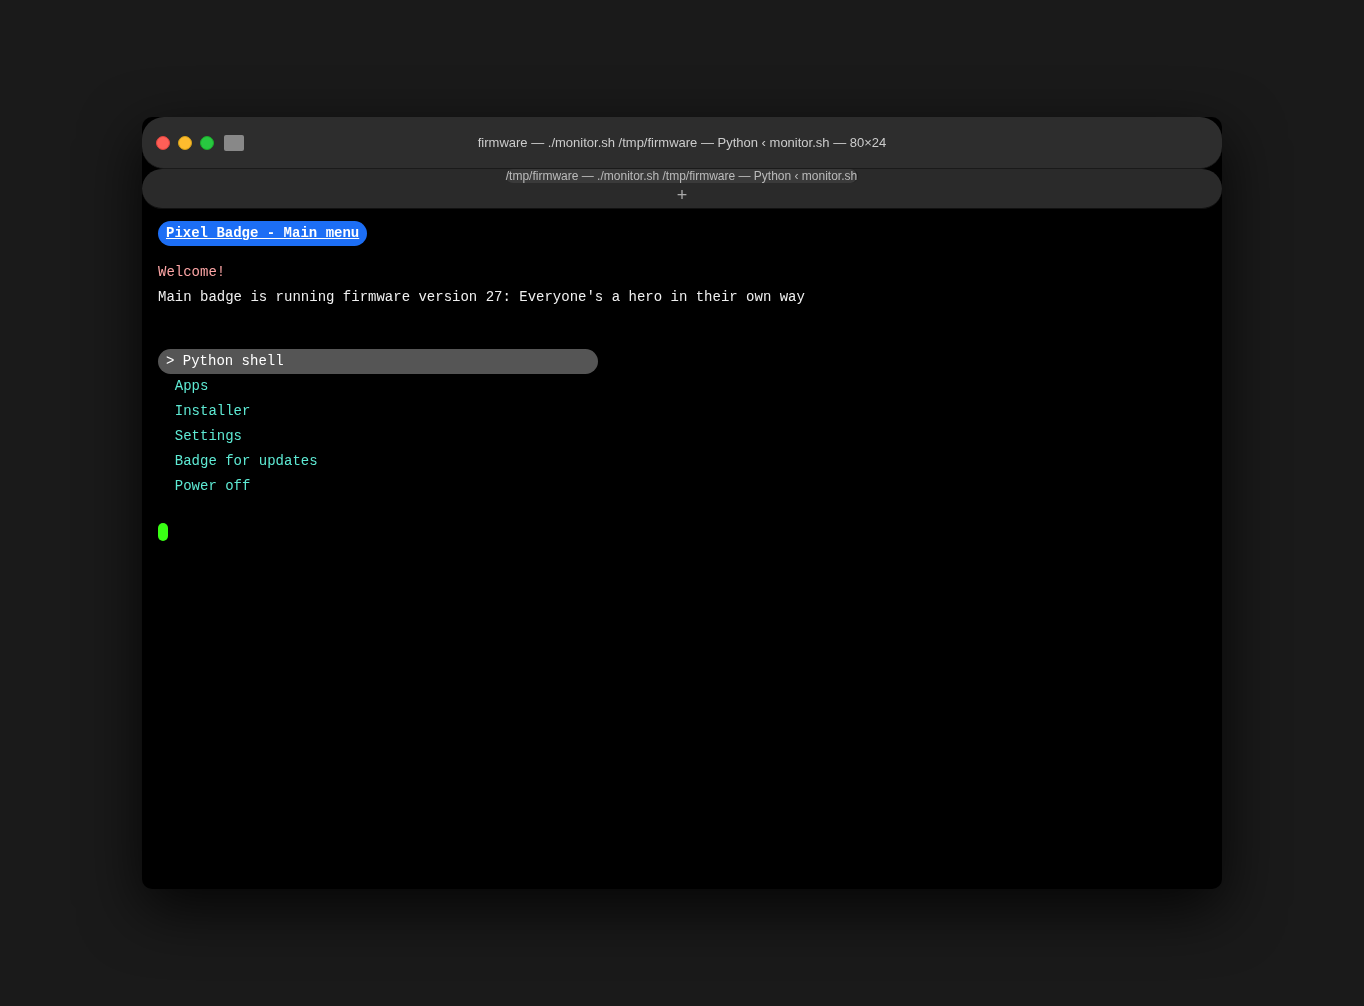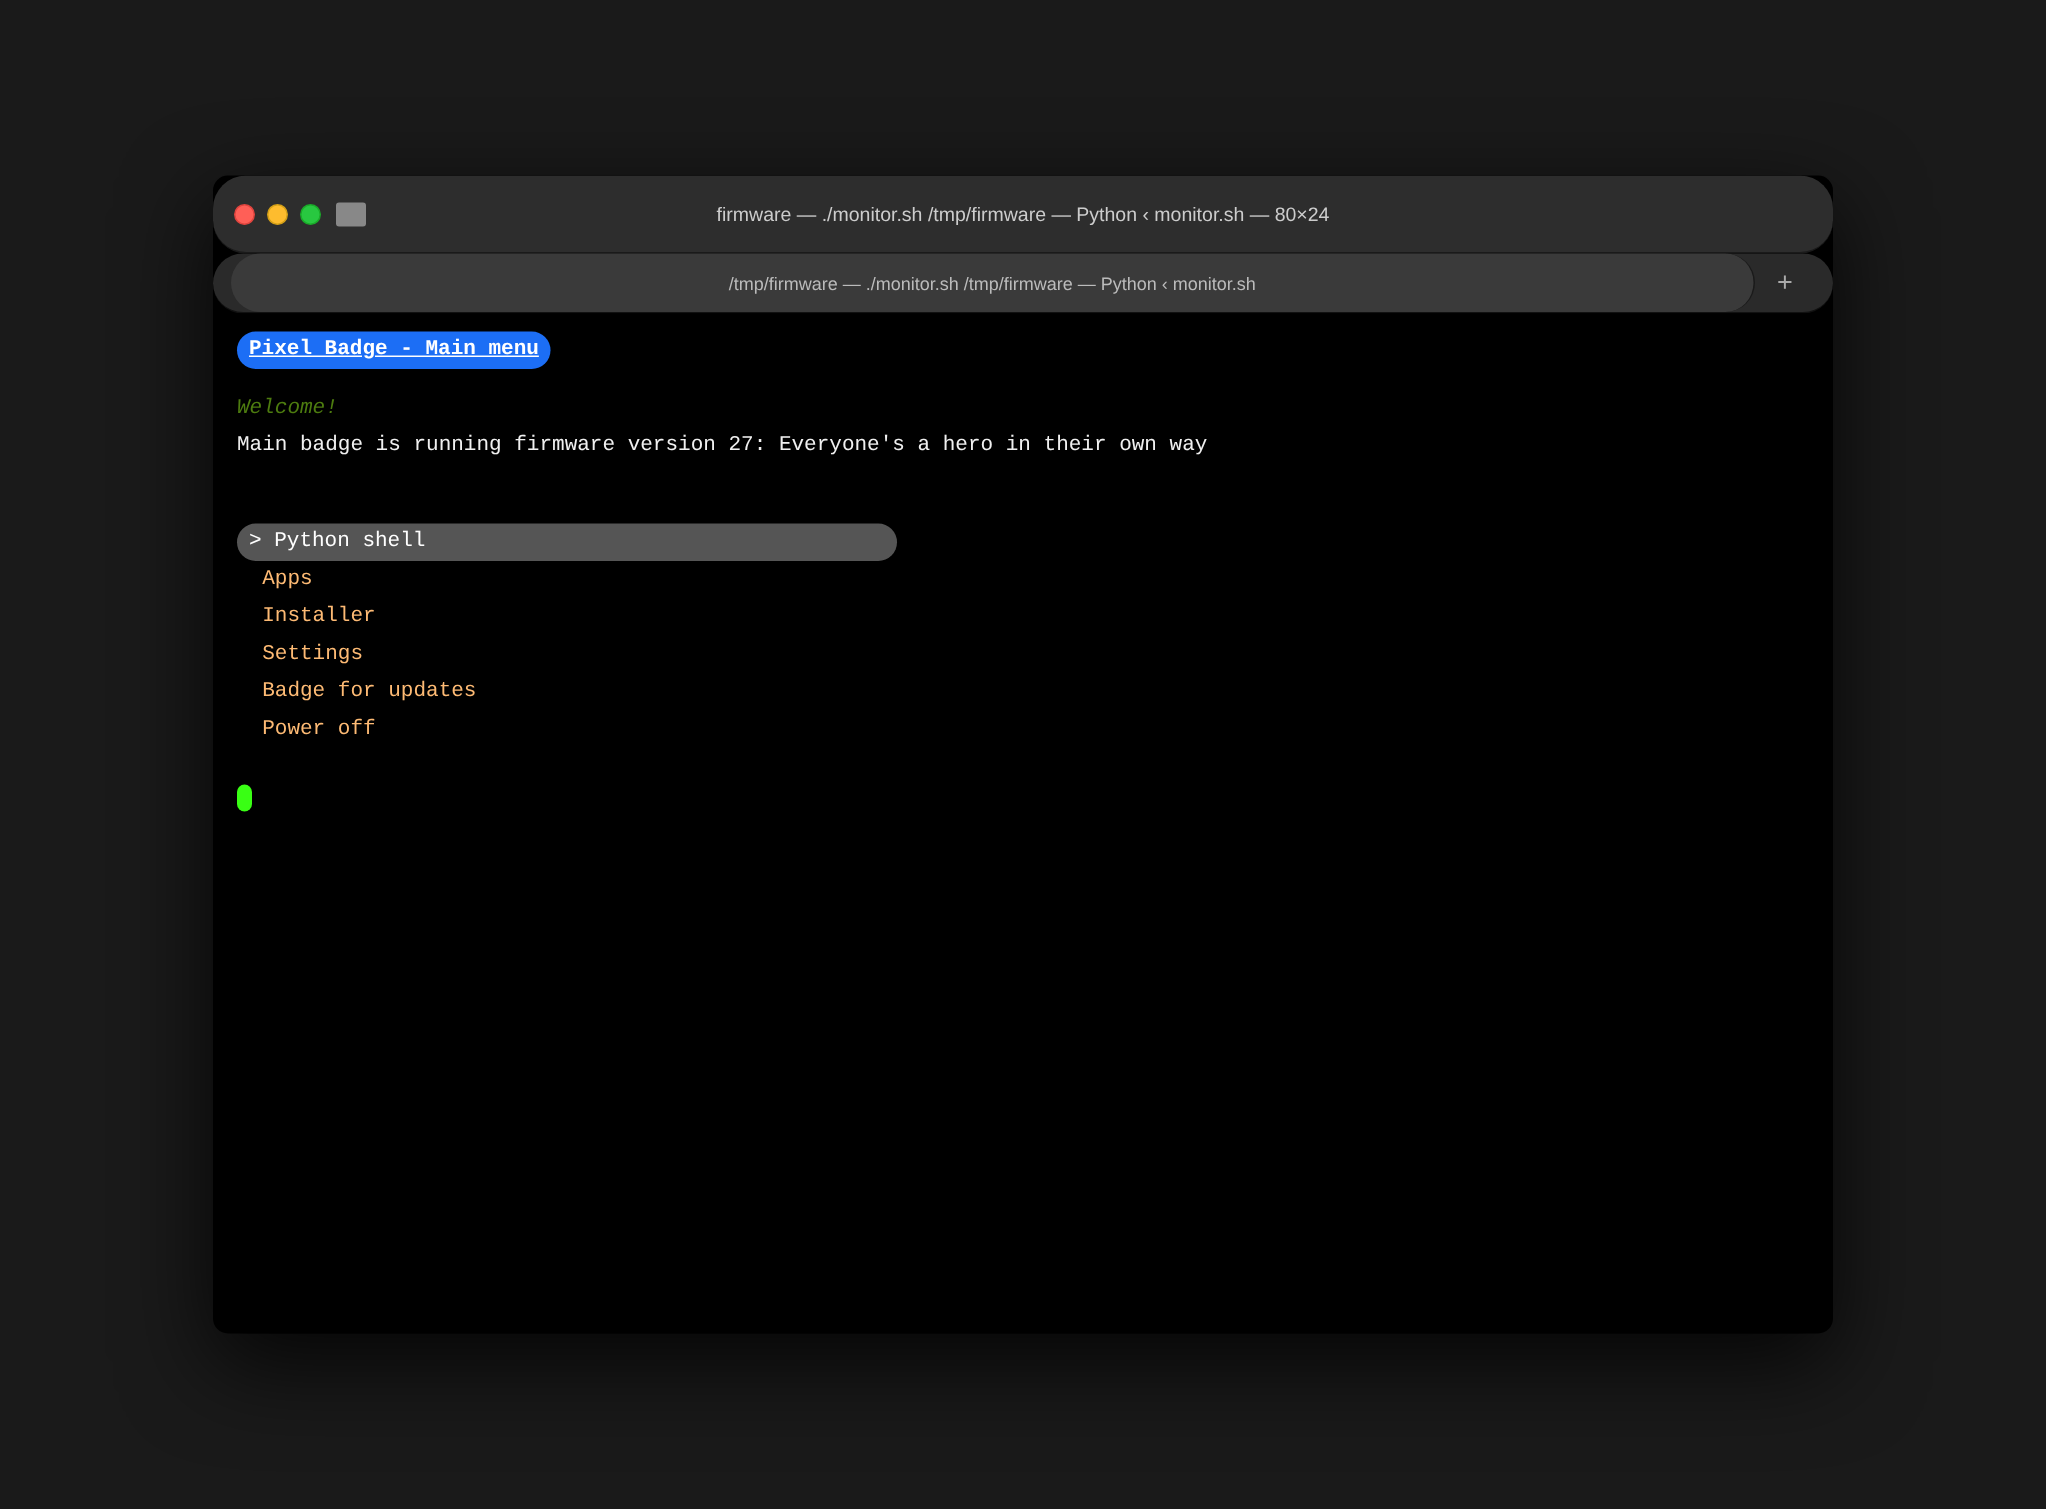--- a/index.html
+++ b/index.html
@@ -63,23 +63,24 @@
       position: absolute;
       left: 0;
       right: 0;
       pointer-events: none;
     }
 
     .tab-bar {
       background: #2a2a2a;
       height: 40px;
       display: flex;
-      align-items: flex-end;
+      align-items: center;
       padding: 0 12px;
       border-bottom: 1px solid #111;
+      flex-direction: column;
     }
 
     .tab {
       flex: 1;
       height: 100%;
       display: flex;
       align-items: center;
       justify-content: center;
       color: #bbb;
       font-size: 12px;
@@ -112,35 +113,34 @@
       display: inline-block;
       background: #1c6ef5;
       color: #fff;
       padding: 2px 8px;
       margin-bottom: 16px;
       font-weight: bold;
       text-decoration: underline;
     }
 
     .welcome-text {
-      color: #4d7c0f;
+      color: #fca5a5;
       margin-bottom: 4px;
       white-space: pre;
-      font-style: italic;
     }
 
     .firmware-line {
       color: #f0f0f0;
       white-space: pre;
       margin-bottom: 20px;
     }
 
     .menu-item {
       display: block;
-      color: #fdba74;
+      color: #5eead4;
       padding: 2px 0;
       white-space: pre;
     }
 
     .menu-item.selected {
       background: #555;
       color: #fff;
       display: inline-block;
       width: 440px;
       padding: 2px 8px;

